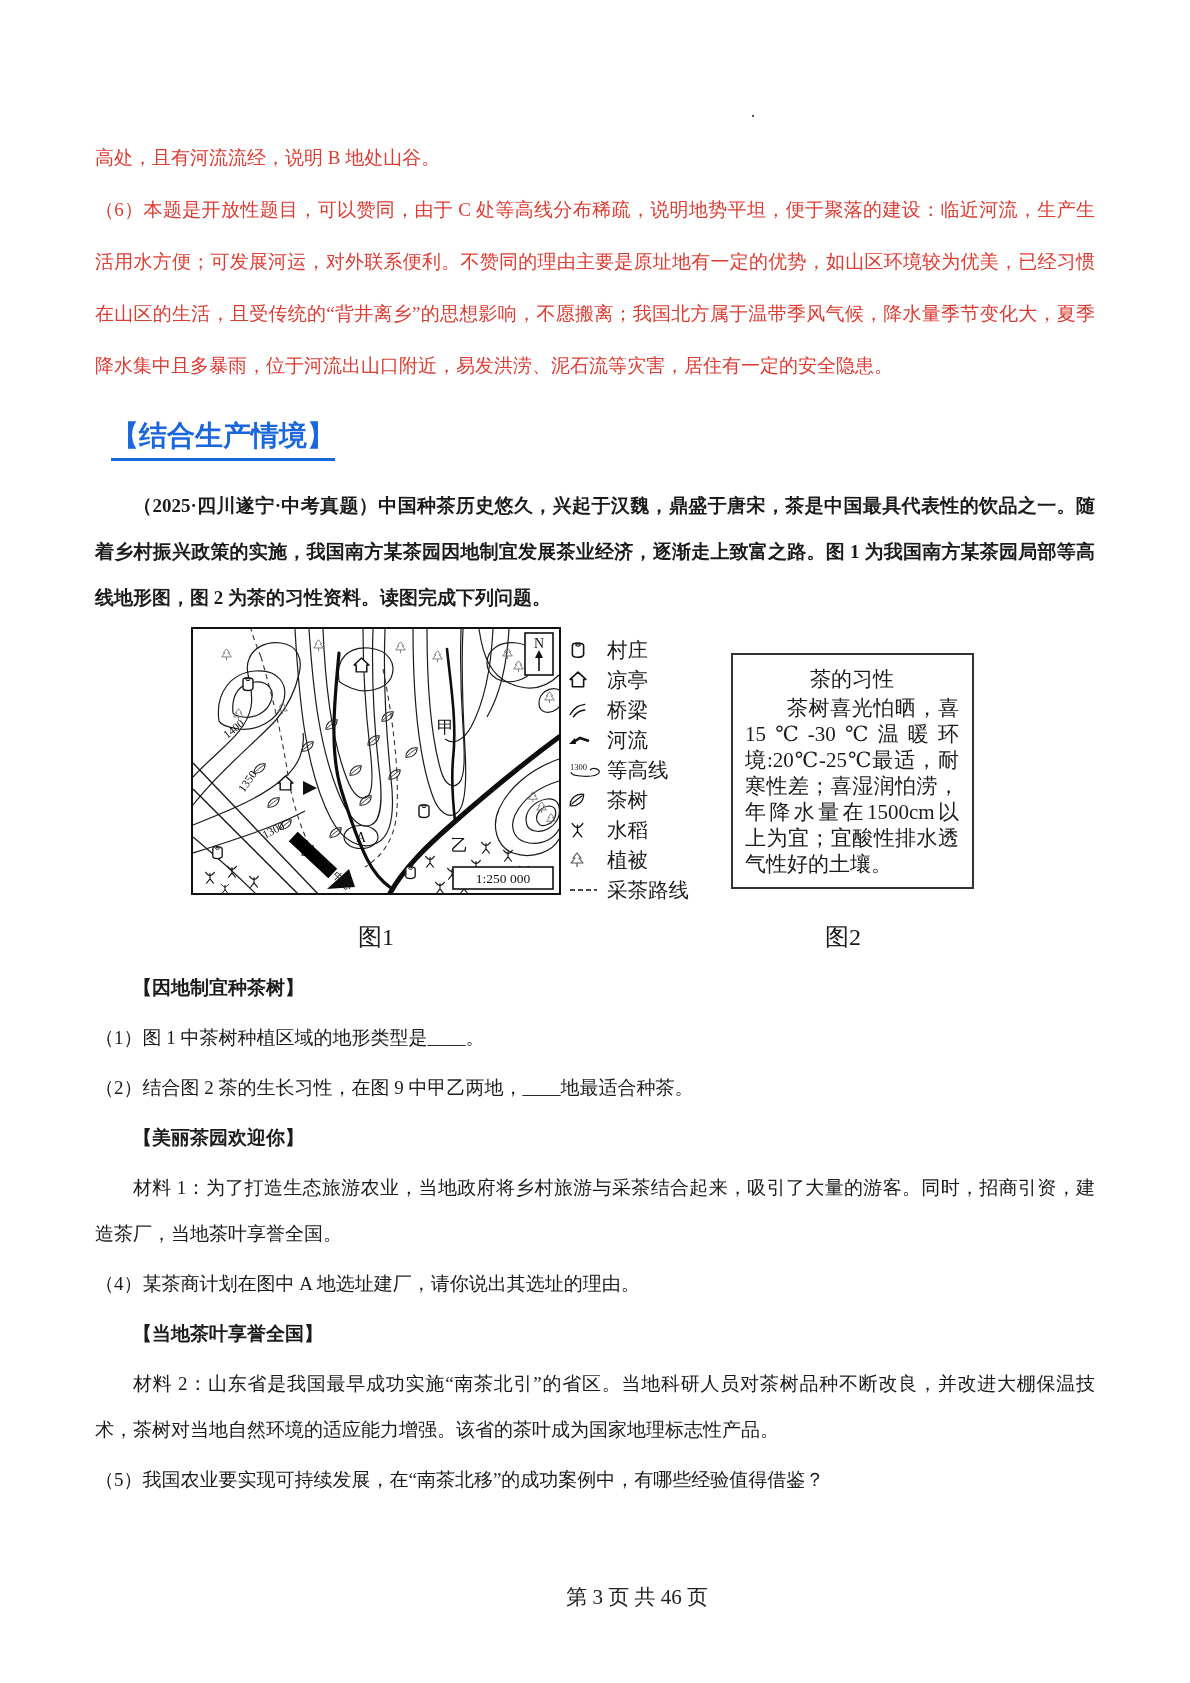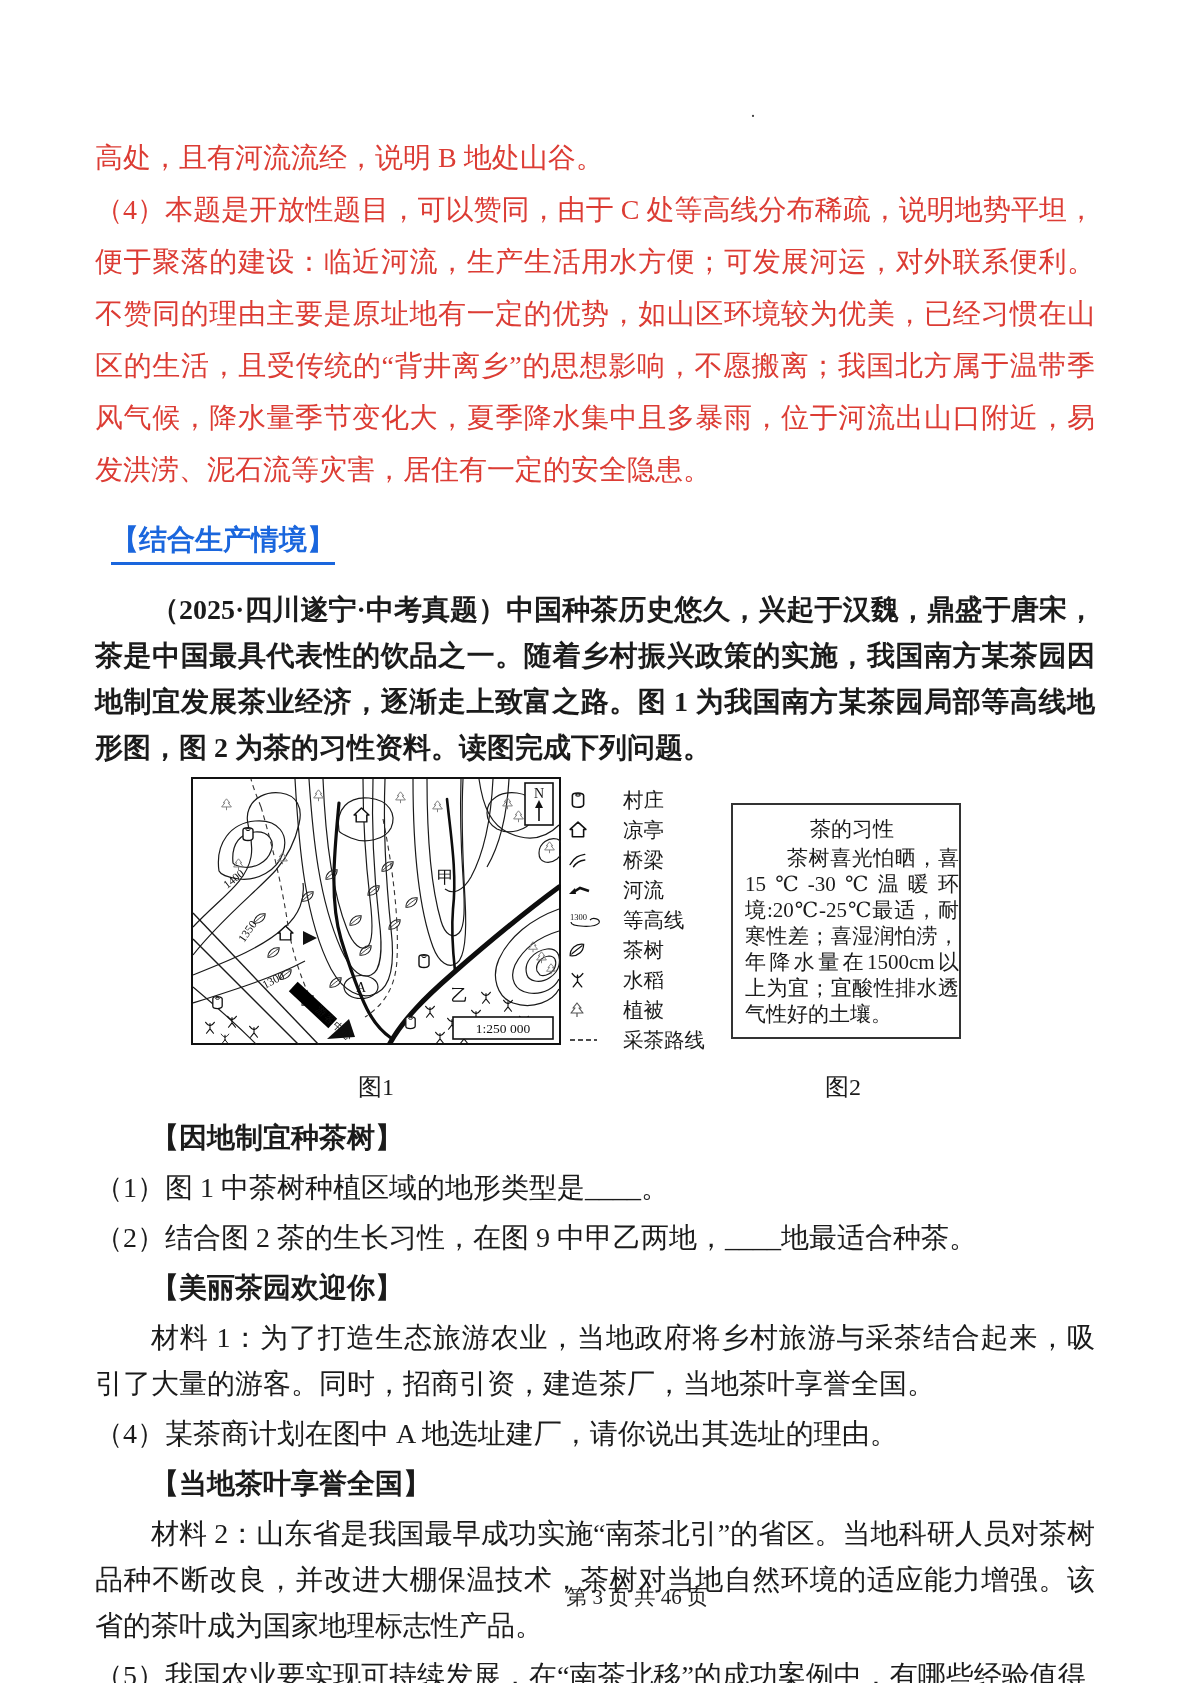--- a/index.html
+++ b/index.html
@@ -2,41 +2,41 @@
 <html><head>
 <meta charset="utf-8">
 <style>
   html,body{margin:0;padding:0;}
   body{
     width:1190px;height:1683px;position:relative;overflow:hidden;
     background:#ffffff;color:#1b1b1b;
     font-family:"Liberation Serif","DejaVu Serif",serif;
   }
   .page{position:relative;padding:132px 95px 0 95px;box-sizing:border-box;}
-  p{margin:0;font-size:28px;}
+  p{margin:0;font-size:19px;}
   .just{text-align:justify;}
   .red{color:#dc3c34;}
   .single{line-height:52px;}
   .redpara{line-height:52px;}
   .h2wrap{margin:8px 0 6px 0;line-height:58px;}
   .h2blue{
     display:inline-block;color:#1a66dd;font-weight:bold;font-size:28px;
     font-family:"Liberation Sans","DejaVu Sans",sans-serif;
     border-bottom:3px solid #1a66dd;padding-bottom:2px;margin:16px;line-height:40px;
   }
   .intro{line-height:46px;text-indent:2em;font-weight:bold;}
   .figure-row{display:flex;align-items:flex-start;margin-top:6px;}
   .map-wrap{margin-left:96px;flex:none;}
   .legend{flex:none;margin-left:8px;width:118px;padding-top:8px;}
-  .lg-row{display:flex;align-items:center;height:30px;gap:16px;}
+  .lg-row{display:flex;align-items:center;height:30px;}
   .lg-ic{width:38px;flex:none;display:flex;align-items:center;}
   .lg-lb{font-size:20.5px;white-space:nowrap;}
   .teabox{
     flex:none;margin-left:44px;margin-top:26px;width:214px;
-    border:2px solid #333;padding:8px 0 10px 12px;
+    border:2px solid #333;padding:8px 13px 10px 12px;
   }
   .teabox .tb-title{text-align:center;font-size:21px;line-height:32px;}
   .teabox .tb-body{font-size:21px;line-height:26px;text-align:justify;text-indent:2em;}
   .captions{position:relative;height:46px;margin-top:12px;}
   .captions span{position:absolute;top:4px;transform:translateX(-50%);font-size:24px;}
   .cap1{left:281px;}
   .cap2{left:748px;}
   .row{line-height:50px;}
   .tag{line-height:50px;font-weight:bold;text-indent:2em;}
   .mat{line-height:46px;text-indent:2em;margin:2px 0;}
@@ -49,21 +49,21 @@
 </style>
 </head>
 <body>
 
 <span class="stray">·</span>
 
 <div class="page">
 
   <p class="red single">高处，且有河流流经，说明 B 地处山谷。</p>
 
-  <p class="red redpara just">（4）本题是开放性题目，可以赞同，由于 C 处等高线分布稀疏，说明地势平坦，便于聚落的建设：临近河流，生产生活用水方便；可发展河运，对外联系便利。不赞同的理由主要是原址地有一定的优势，如山区环境较为优美，已经习惯在山区的生活，且受传统的“背井离乡”的思想影响，不愿搬离；我国北方属于温带季风气候，降水量季节变化大，夏季降水集中且多暴雨，位于河流出山口附近，易发洪涝、泥石流等灾害，居住有一定的安全隐患。</p>
+  <p class="red redpara just">（6）本题是开放性题目，可以赞同，由于 C 处等高线分布稀疏，说明地势平坦，便于聚落的建设：临近河流，生产生活用水方便；可发展河运，对外联系便利。不赞同的理由主要是原址地有一定的优势，如山区环境较为优美，已经习惯在山区的生活，且受传统的“背井离乡”的思想影响，不愿搬离；我国北方属于温带季风气候，降水量季节变化大，夏季降水集中且多暴雨，位于河流出山口附近，易发洪涝、泥石流等灾害，居住有一定的安全隐患。</p>
 
   <div class="h2wrap">
     <h2 class="h2blue">【结合生产情境】</h2>
   </div>
 
   <p class="intro just">（2025·四川遂宁·中考真题）中国种茶历史悠久，兴起于汉魏，鼎盛于唐宋，茶是中国最具代表性的饮品之一。随着乡村振兴政策的实施，我国南方某茶园因地制宜发展茶业经济，逐渐走上致富之路。图 1 为我国南方某茶园局部等高线地形图，图 2 为茶的习性资料。读图完成下列问题。</p>
 
   <div class="figure-row">
 
     <div class="map-wrap">

